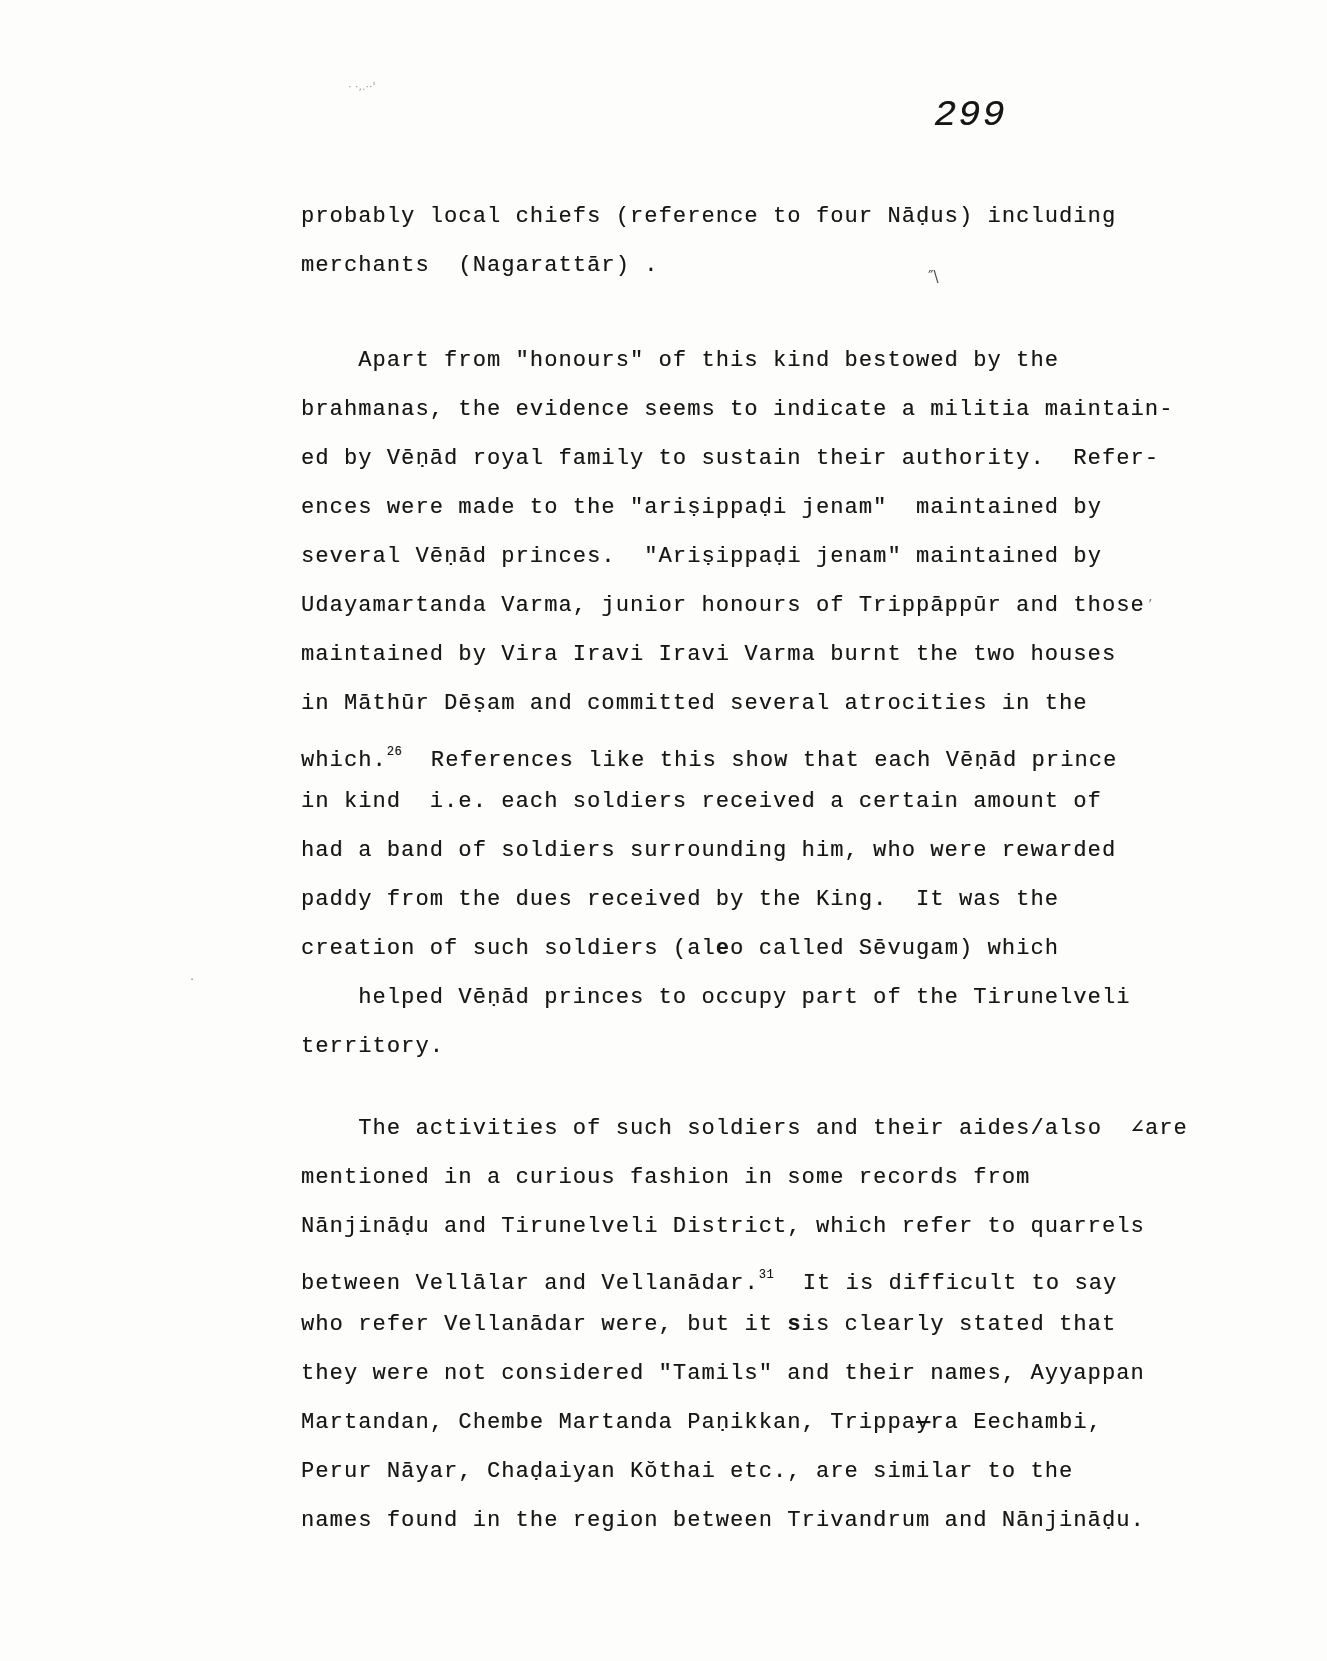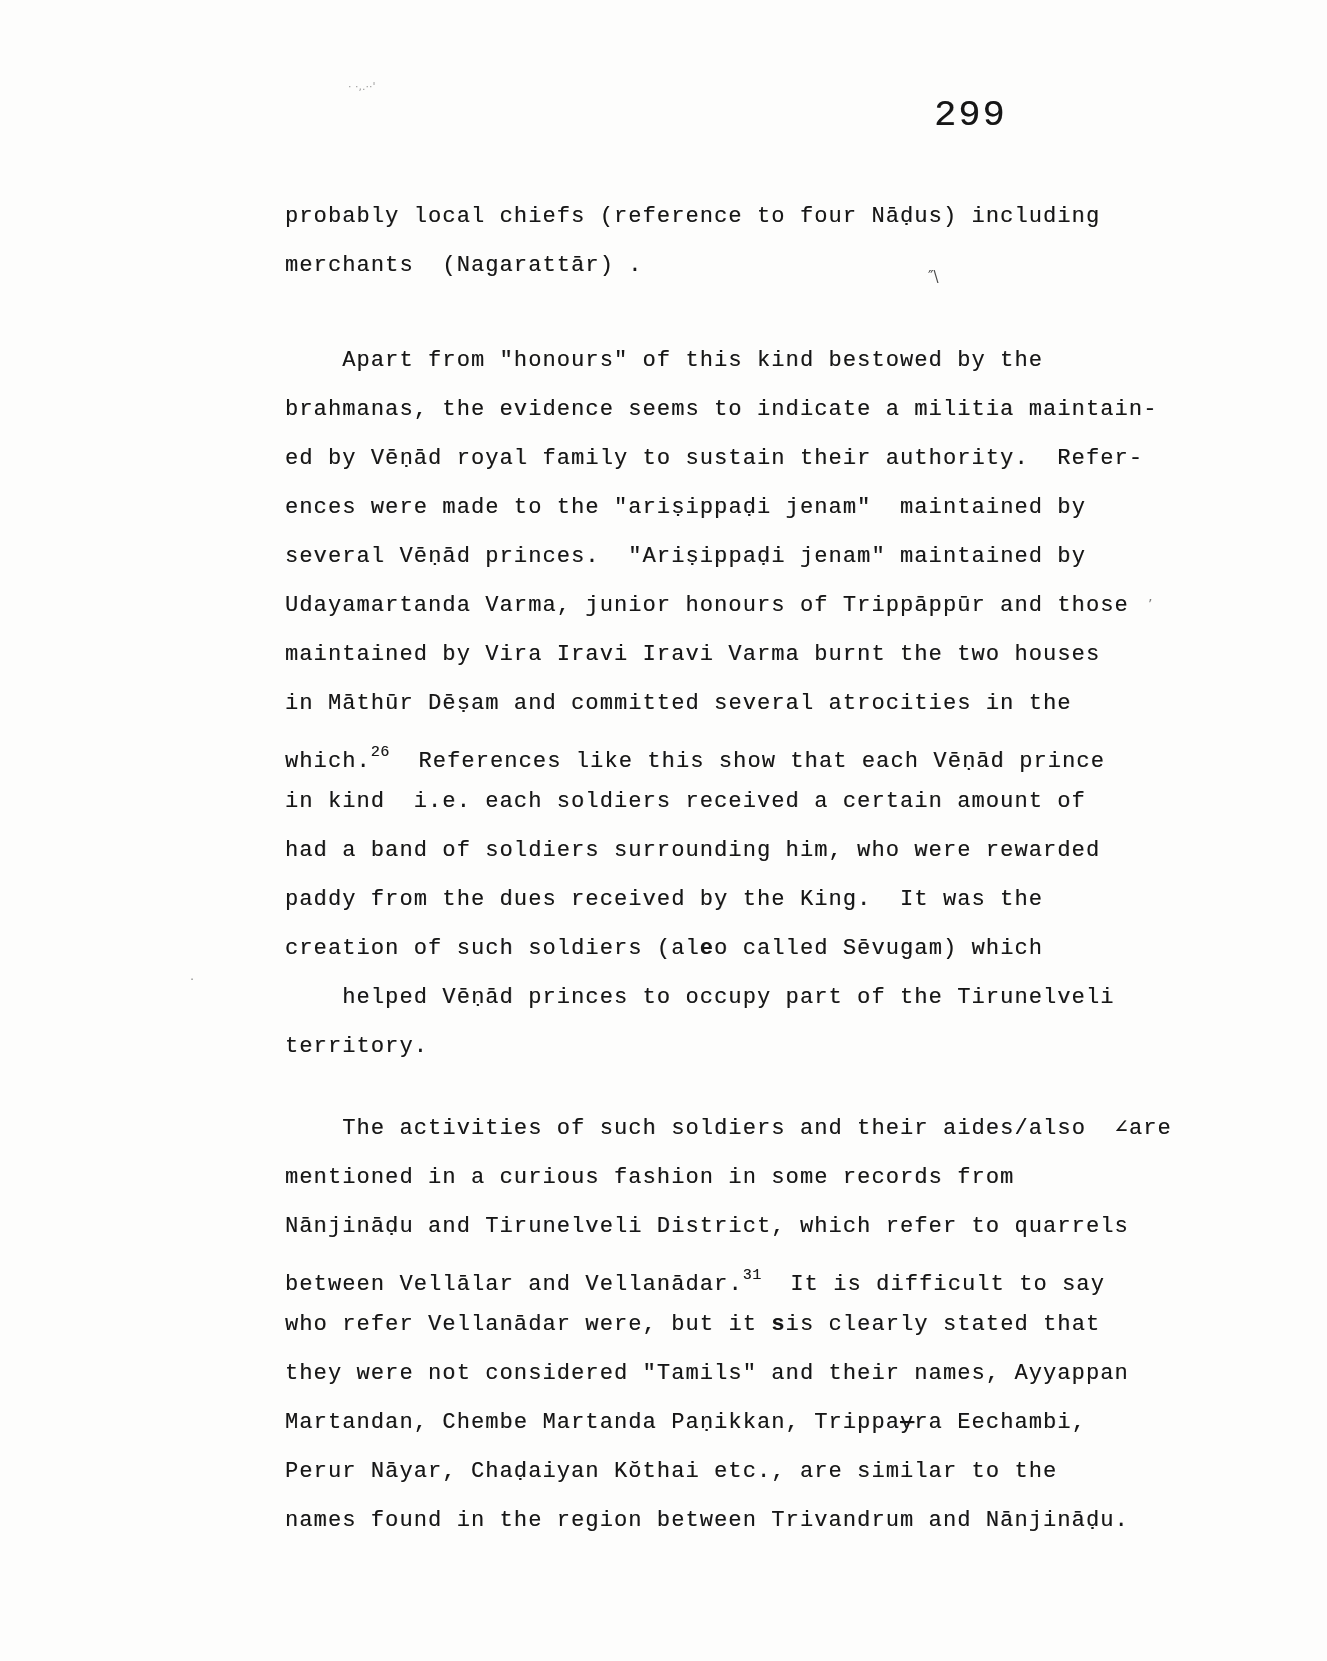--- a/index.html
+++ b/index.html
@@ -13,41 +13,42 @@
     color: #161616;
     font-family: "Liberation Mono", "DejaVu Sans Mono", monospace;
   }
   .page-number {
     position: absolute;
     left: 934px;
     top: 94px;
     font-size: 37px;
     letter-spacing: 2px;
     text-shadow: 0.4px 0.4px 0 rgba(10,10,10,0.55);
+    font-style: italic;
   }
   .document-body {
     position: absolute;
     left: 285px;
     top: 192px;
     width: 940px;
     font-size: 22px;
     line-height: 49px;
     letter-spacing: 1.1px;
     text-shadow: 0.35px 0.35px 0 rgba(15,15,15,0.45);
   }
   .paragraph { margin: 0; }
   .paragraph:nth-child(2) { margin-top: 46px; }
   .paragraph:nth-child(3) { margin-top: 33px; }
-  .line { white-space: pre; height: 49px; }
+  .line { white-space: pre; height: 49px; margin-left: 16px; }
   .u {
     text-decoration-thickness: 1.6px;
     text-underline-offset: 5px;
   }
   .sup {
-    font-size: 15px;
+    font-size: 12px;
     vertical-align: 11px;
     letter-spacing: 0.5px;
   }
   .blob { font-weight: bold; }
   .struck { text-decoration: line-through; text-decoration-thickness: 2px; }
   .artifact {
     position: absolute;
     color: #222;
     font-family: "DejaVu Sans", sans-serif;
     white-space: pre;

